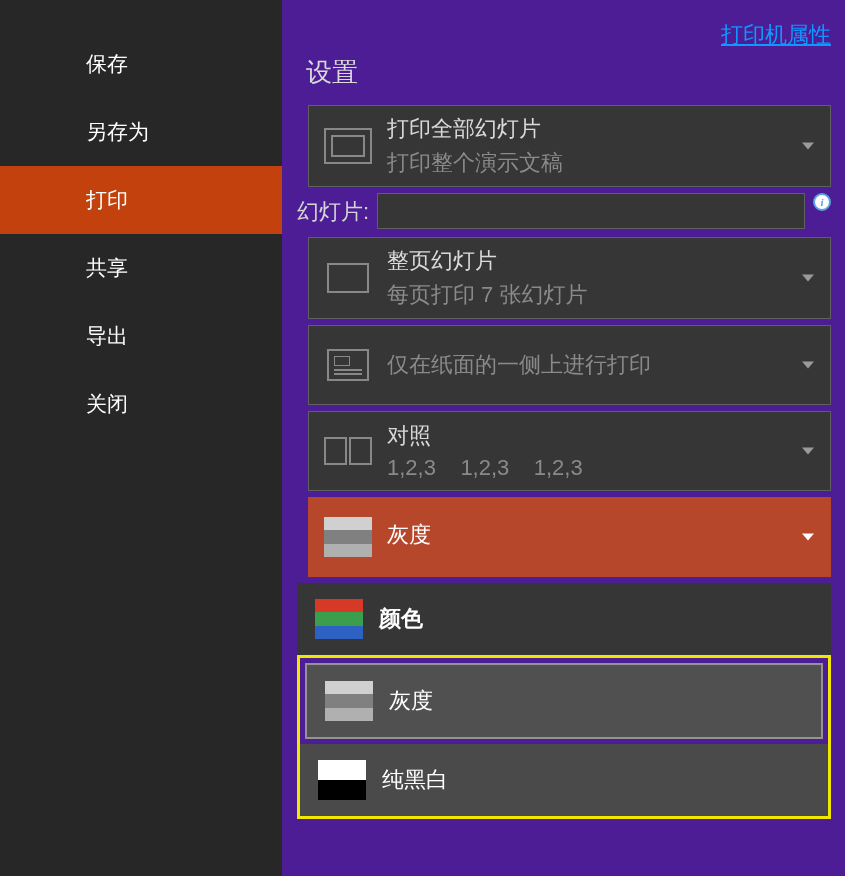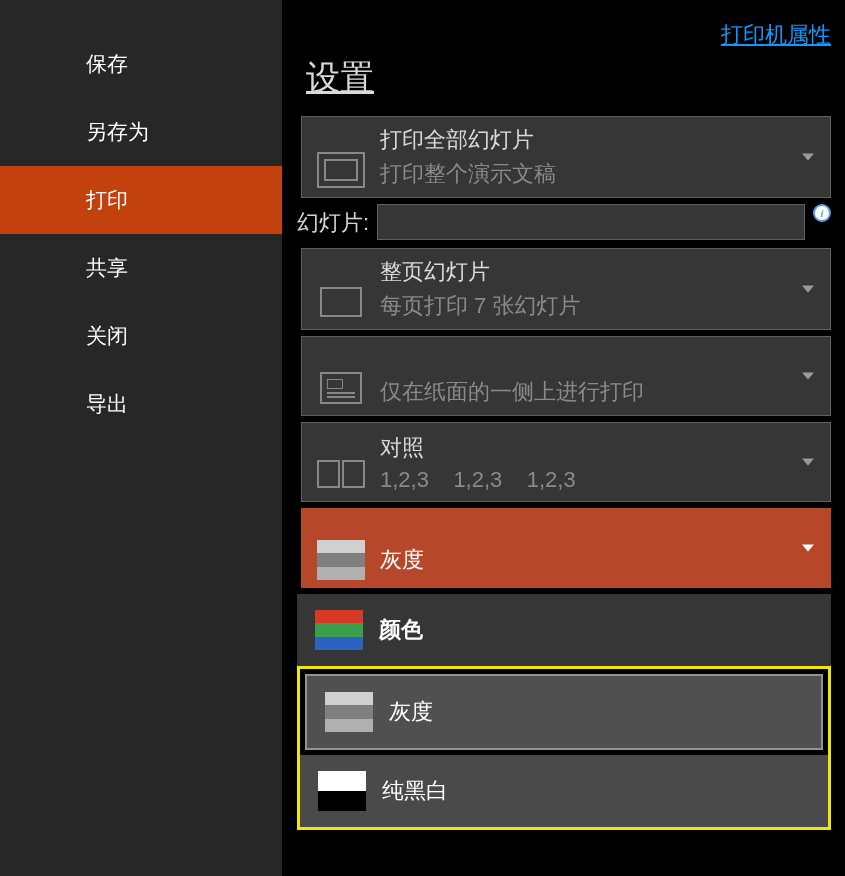--- a/index.html
+++ b/index.html
@@ -24,52 +24,51 @@
       padding: 20px 0 20px 86px;
       color: #ffffff;
       font-size: 21px;
       cursor: pointer;
     }
     .sidebar-item.active {
       background: #c2410c;
     }
     .main {
       flex: 1;
-      background: #000000;
+      background: #4c1d95;
       padding: 0 12px;
       position: relative;
     }
     .printer-link {
       position: absolute;
       top: 20px;
       right: 14px;
       color: #0f98ff;
       text-decoration: underline;
       font-size: 22px;
       cursor: pointer;
     }
     .settings-title {
       color: #d9d9d9;
-      font-size: 34px;
+      font-size: 26px;
       margin-top: 55px;
       margin-bottom: 15px;
       margin-left: 12px;
-      text-decoration: underline;
     }
     .dropdown {
       background: #363636;
       border: 1px solid #606060;
       margin-bottom: 6px;
       display: flex;
-      align-items: flex-end;
+      align-items: center;
       padding: 8px 14px;
       position: relative;
       cursor: pointer;
       min-height: 80px;
-      margin-left: 7px;
+      margin-left: 14px;
       margin-right: 2px;
     }
     .dropdown-icon {
       width: 50px;
       height: 38px;
       margin-right: 14px;
       flex-shrink: 0;
       display: flex;
       align-items: center;
       justify-content: center;
@@ -260,22 +259,22 @@
     .icon-blackwhite div:nth-child(2) { background: #000000; }
   </style>
 </head>
 <body>
 
 <div class="sidebar">
   <div class="sidebar-item">保存</div>
   <div class="sidebar-item">另存为</div>
   <div class="sidebar-item active">打印</div>
   <div class="sidebar-item">共享</div>
+  <div class="sidebar-item">导出</div>
   <div class="sidebar-item">关闭</div>
-  <div class="sidebar-item">导出</div>
 </div>
 
 <div class="main">
   <a class="printer-link">打印机属性</a>
 
   <div class="settings-title">设置</div>
 
   <div class="dropdown">
     <div class="dropdown-icon">
       <div class="icon-all-slides"></div>

